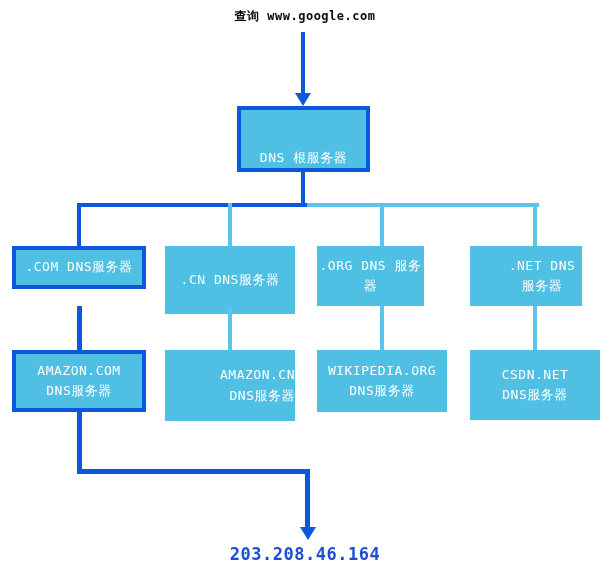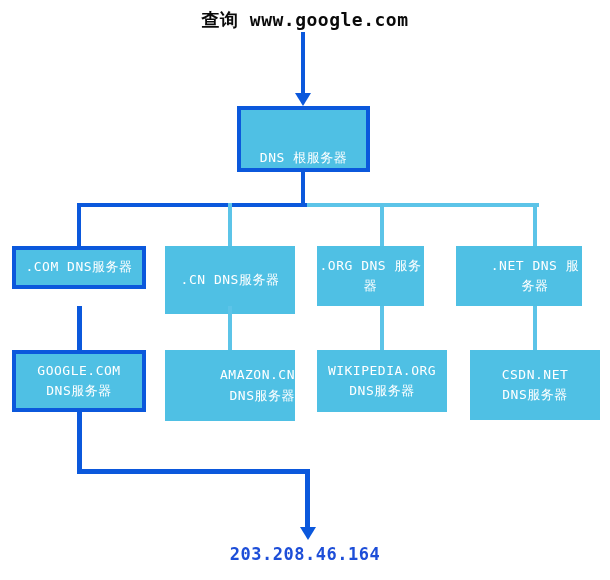--- a/index.html
+++ b/index.html
@@ -5,21 +5,21 @@
   * { margin: 0; padding: 0; box-sizing: border-box; }
   html, body { background: #ffffff; }
   body {
     width: 610px; height: 580px; position: relative; overflow: hidden;
     font-family: "DejaVu Sans Mono", "Liberation Mono", monospace;
   }
   .diagram { position: absolute; inset: 0; width: 610px; height: 580px; }
 
   .title-text {
     position: absolute; top: 8px; left: 0; width: 610px;
-    text-align: center; font-size: 18px; font-weight: bold; color: #0a0a0a;
+    text-align: center; font-size: 12px; font-weight: bold; color: #0a0a0a;
     letter-spacing: 0.5px;
   }
   .ip-text {
     position: absolute; top: 544px; left: 0; width: 610px;
     text-align: center; font-size: 17px; font-weight: bold; color: #1d4ed8;
     letter-spacing: 0.5px;
   }
 
   .line { position: absolute; }
   .dark  { background: var(--highlight, #0b58dc); }
@@ -58,21 +58,21 @@
   
   .drop-com  { left: 77px;  top: 203px; width: 4px; height: 43px; }
   .drop-cn   { left: 228px; top: 203px; width: 4px; height: 43px; }
   .drop-org  { left: 380px; top: 203px; width: 4px; height: 43px; }
   .drop-net  { left: 533px; top: 203px; width: 4px; height: 43px; }
 
   
   .tld-com { left: 12px;  top: 246px; width: 134px; height: 43px; }
   .tld-cn  { left: 165px; top: 246px; width: 130px; height: 68px; }
   .tld-org { left: 317px; top: 246px; width: 107px; height: 60px; }
-  .tld-net { left: 456px; top: 246px; width: 126px; height: 60px; padding-left: 32px; }
+  .tld-net { left: 470px; top: 246px; width: 112px; height: 60px; padding-left: 32px; }
 
   
   .link-com { left: 77px;  top: 306px; width: 5px; height: 44px; }
   .link-cn  { left: 228px; top: 306px; width: 4px; height: 44px; }
   .link-org { left: 380px; top: 306px; width: 4px; height: 44px; }
   .link-net { left: 533px; top: 306px; width: 4px; height: 44px; }
 
   
   .auth-google    { left: 12px;  top: 350px; width: 134px; height: 62px; }
   .auth-amazon    { left: 165px; top: 350px; width: 130px; height: 71px; align-items: flex-end; }
@@ -119,21 +119,21 @@
   <div class="node tld-net">
     <span>.NET DNS 服务器</span>
   </div>
 
   <div class="line dark link-com"></div>
   <div class="line light link-cn"></div>
   <div class="line light link-org"></div>
   <div class="line light link-net"></div>
 
   <div class="node hl auth-google">
-    <span>GOOGLE.COM</span>
+    <span>AMAZON.COM</span>
     <span>DNS服务器</span>
   </div>
   <div class="node auth-amazon">
     <span>AMAZON.CN</span>
     <span>DNS服务器</span>
   </div>
   <div class="node auth-wikipedia">
     <span>WIKIPEDIA.ORG</span>
     <span>DNS服务器</span>
   </div>

